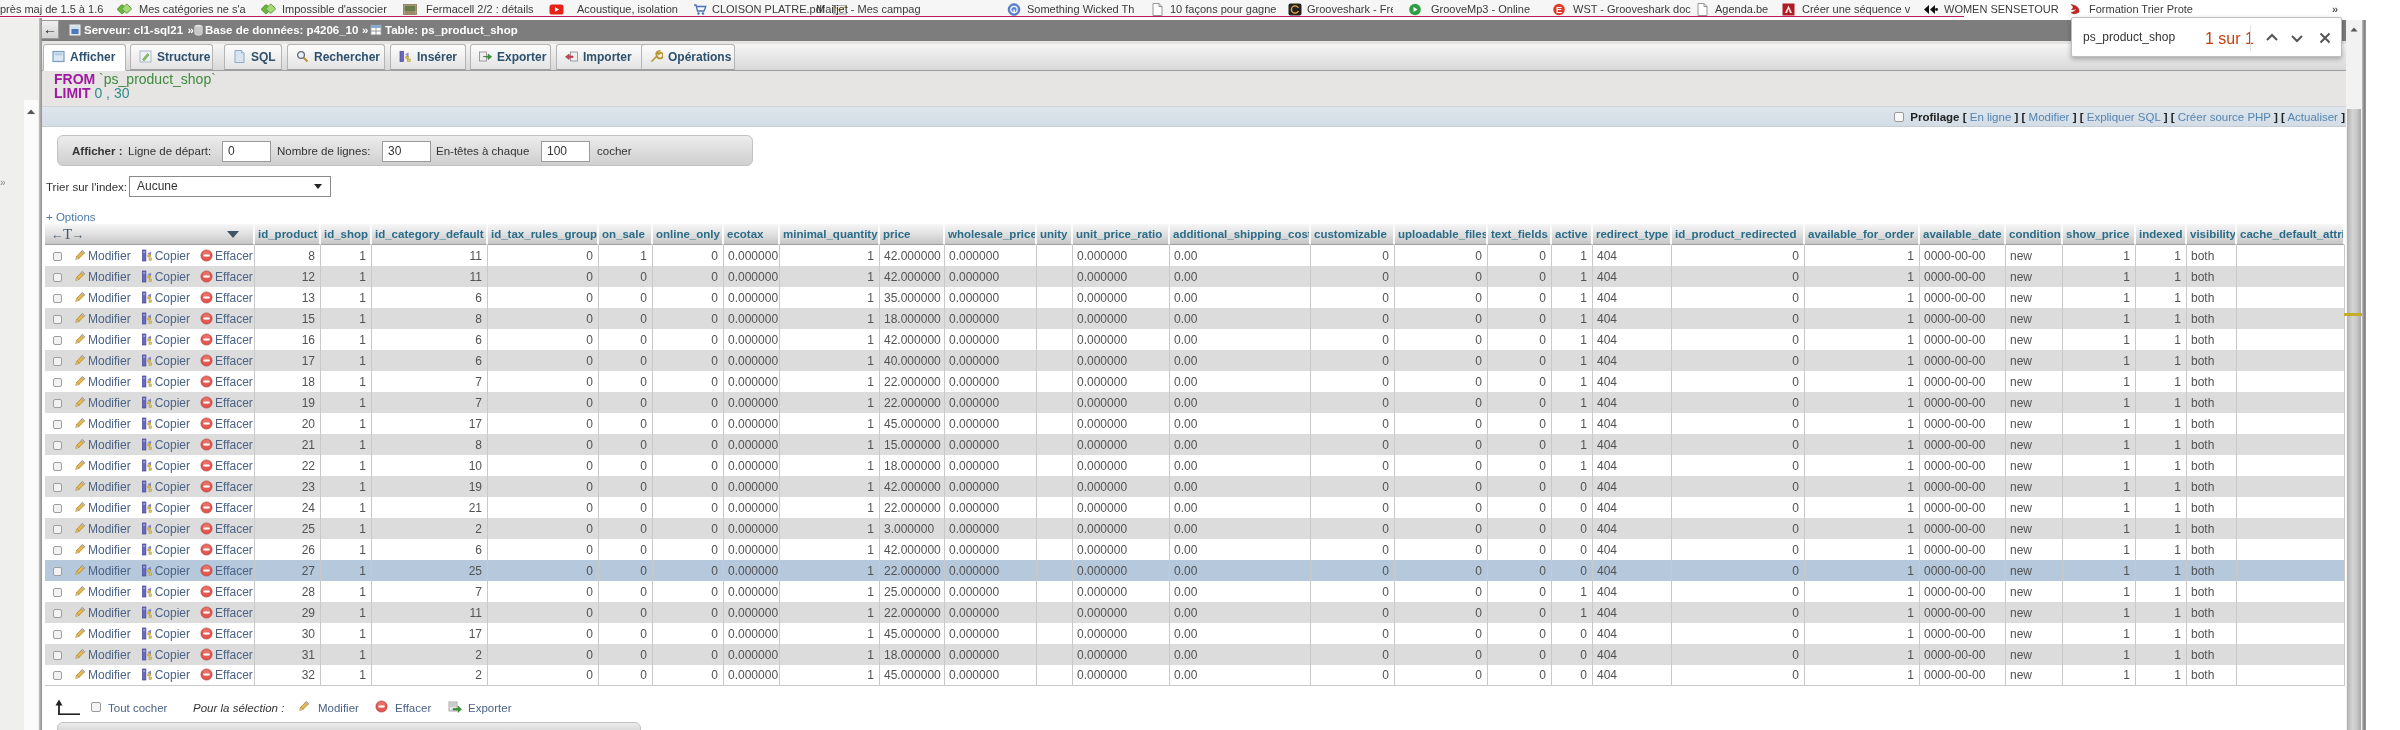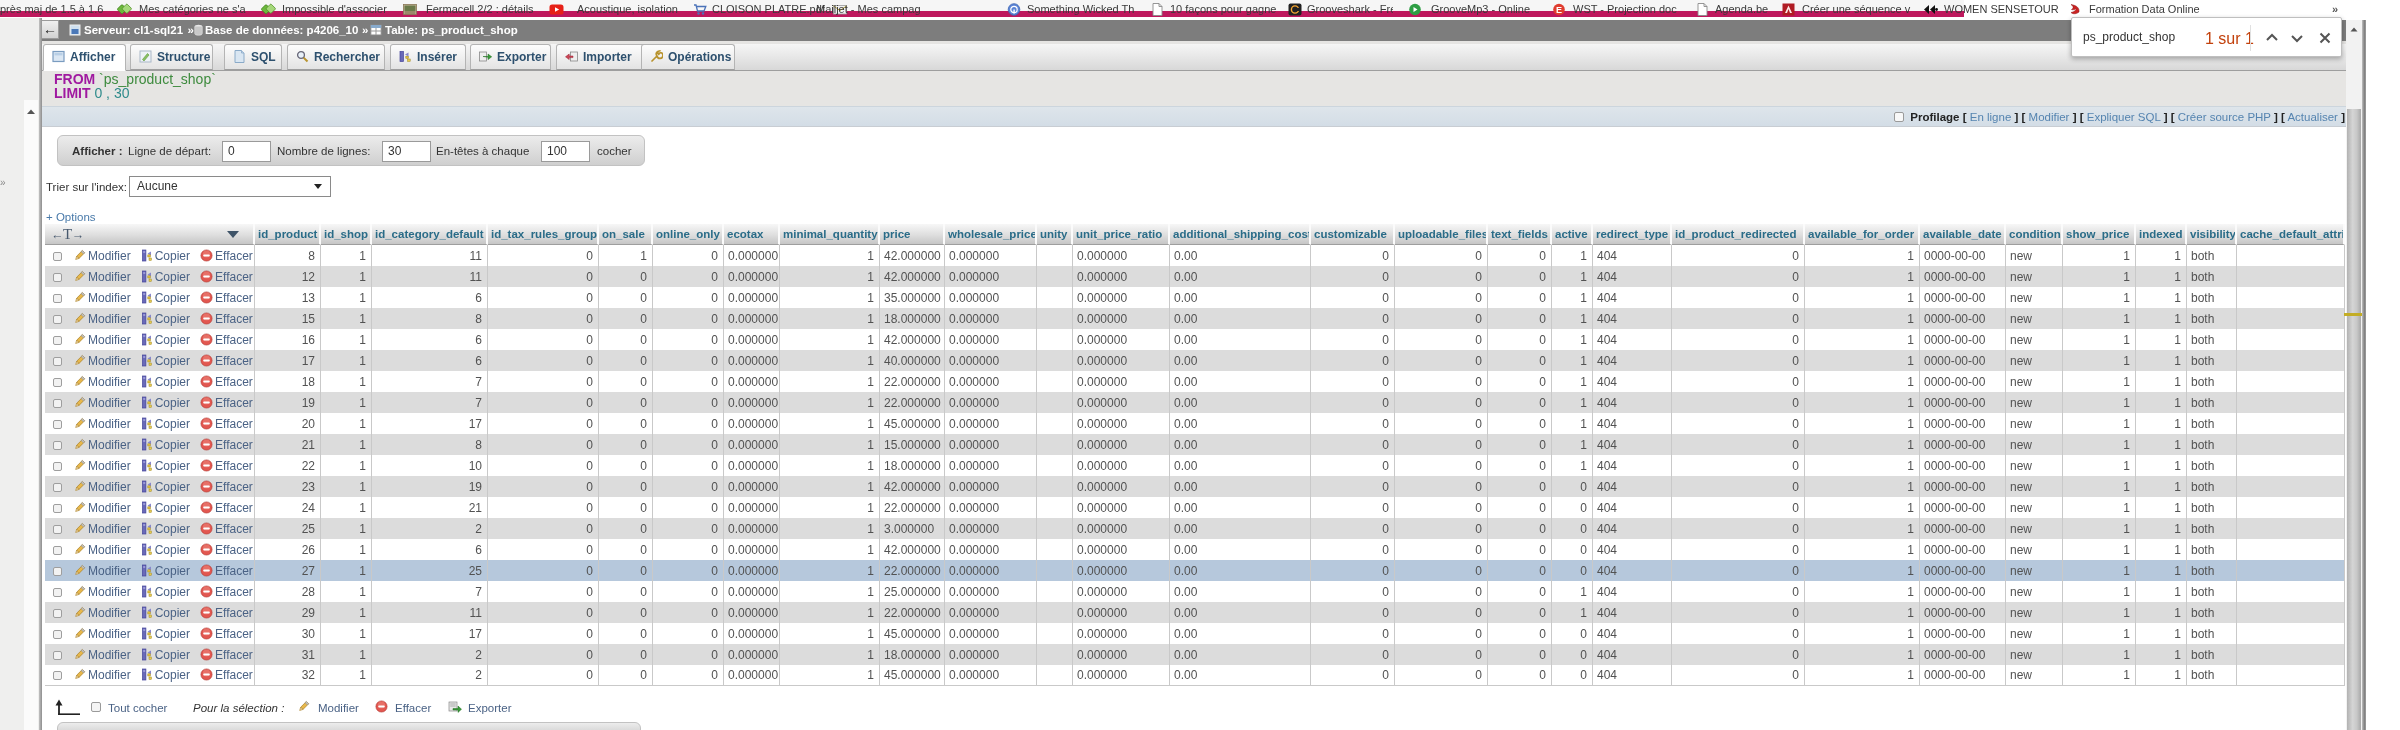--- a/index.html
+++ b/index.html
@@ -1,18 +1,18 @@
 <!DOCTYPE html>
 <html><head><meta charset="utf-8"><style>
 *{margin:0;padding:0;box-sizing:border-box}
 html,body{width:2400px;height:730px;overflow:hidden;background:#fff;
 font-family:"Liberation Sans",sans-serif}
 .abs{position:absolute}
 
-#bkbar{left:0;top:0;width:1964px;height:17px;background:#f6f6f6;border-bottom:6px solid #be185d}
+#bkbar{left:0;top:0;width:1964px;height:17px;background:#f6f6f6;border-bottom:1px solid #be185d}
 #bkbar .bk{position:absolute;top:2.5px;font-size:11px;color:#3a3a3a;white-space:nowrap}
 #bkbar .fi{position:absolute;top:2px;width:14px;height:13px}
 
 #lpanel{left:0;top:18px;width:39px;height:712px;background:#efefee}
 #lscroll{left:24px;top:100px;width:14px;height:630px;background:#fbfbfb}
 #lsb-up{left:25px;top:106px;width:12px;height:12px}
 #lborder{left:39px;top:18px;width:3px;height:712px;background:linear-gradient(to right,#c2c2c2,#8e8e8e)}
 #ltxt{left:0px;top:177px;width:10px;color:#888;font-size:10px}
 
 #tbar{left:42px;top:20px;width:2320px;height:21px;background:#7d7d7d}
@@ -28,21 +28,21 @@
 .sqlline{position:absolute;font-size:14px;white-space:nowrap;color:#333}
 .kw{color:#a019a0;font-weight:bold}
 .idq{color:#3e8b3e}
 .num{color:#2e8b8b}
 
 #band{left:42px;top:106px;width:2304px;height:21px;background:linear-gradient(#dee5eb,#d3dde6);border-top:1px solid #ccd5dd;border-bottom:1px solid #c8cdd3}
 #band .in{position:absolute;right:1px;top:4px;font-size:11.5px;color:#222;white-space:nowrap}
 #band a{color:#5584b0;text-decoration:none}
 
 .fbox{background:linear-gradient(#ececec,#cfcfcf);border:1px solid #c2c2c2;border-radius:6px}
-#fs1{left:57px;top:135px;width:588px;height:31px}
+#fs1{left:57px;top:135px;width:696px;height:31px}
 #fs1 .in{position:absolute;top:9px;font-size:11.5px;color:#333;white-space:nowrap}
 .inp{position:absolute;top:4.5px;height:21px;background:#fff;border:1px solid #9a9a9a;font-size:12px;color:#333;padding-left:5px;line-height:19px}
 #fs2{left:57px;top:722px;width:584px;height:14px;border-radius:6px 6px 0 0}
 
 #sortlbl{left:46px;top:181px;font-size:11.5px;color:#333}
 #sortsel{left:129px;top:175.5px;width:202px;height:21px;background:#fff;border:1.5px solid #8a8a8a;font-size:12px;color:#333;line-height:18px}
 #sortsel .v{margin-left:7px}
 #sortsel .d{position:absolute;right:8px;top:7px;width:0;height:0;border-left:4px solid transparent;border-right:4px solid transparent;border-top:5px solid #222}
 #optlink{left:46px;top:211px;font-size:11.5px;color:#4879a9}
 
@@ -133,41 +133,41 @@
     <span class="bk" style="left:1307px;width:86px;overflow:hidden">Grooveshark - Free M</span>
     <span class="fi" style="left:1408px"><svg width="14" height="13" viewBox="0 0 14 13">
         <circle cx="7" cy="6.5" r="5.8" fill="#2e9e44"></circle>
         <path d="M5.5 4 L9.5 6.5 L5.5 9 Z" fill="#fff"></path>
       </svg></span>
     <span class="bk" style="left:1431px">GrooveMp3 - Online</span>
     <span class="fi" style="left:1552px"><svg width="14" height="13" viewBox="0 0 14 13">
         <circle cx="7" cy="6.5" r="5.8" fill="#e03c2e"></circle>
         <text x="7" y="9.6" font-size="9" font-family="Liberation Sans" font-weight="bold" fill="#fff" text-anchor="middle">E</text>
       </svg></span>
-    <span class="bk" style="left:1573px">WST - Projection doc</span>
+    <span class="bk" style="left:1573px">WST - Grooveshark doc</span>
     <span class="fi" style="left:1697px"><svg width="11" height="13" viewBox="0 0 11 13">
         <path d="M1 0.5 H7 L10 3.5 V12.5 H1 Z" fill="#fff" stroke="#8a8a8a" stroke-width="0.9"></path>
         <path d="M7 0.5 L7 3.5 L10 3.5" fill="none" stroke="#8a8a8a" stroke-width="0.9"></path>
       </svg></span>
     <span class="bk" style="left:1715px">Agenda.be</span>
     <span class="fi" style="left:1782px"><svg width="13" height="13" viewBox="0 0 13 13">
         <rect x="0.5" y="0.5" width="12" height="12" fill="#b01c24"></rect>
         <path d="M3 10 L6.5 2.5 L10 10 L8 10 L6.5 6 L5 10 Z" fill="#fce8e6"></path>
       </svg></span>
     <span class="bk" style="left:1802px">Créer une séquence v</span>
     <span class="fi" style="left:1921px"><svg width="17" height="13" viewBox="0 0 17 13">
         <path d="M8 2 L3 6.5 L8 11 Z" fill="#111"></path>
         <path d="M14 2 L9 6.5 L14 11 Z" fill="#111"></path>
         <circle cx="15.5" cy="6.5" r="1.4" fill="#111"></circle>
       </svg></span>
     <span class="bk" style="left:1944px">WOMEN SENSETOUR</span>
     <span class="fi" style="left:2068px"><svg width="14" height="13" viewBox="0 0 14 13">
         <path d="M3 1.5 C9 2.5 11.5 5 11 9 C8 11.5 4.5 11 3 9.5 C6 9 8 7.5 8.3 5.5 C6.5 6.8 4.8 7 3.5 6.5 C5.5 5.5 6 3.5 3 1.5 Z" fill="#cc2222" stroke="#881111" stroke-width="0.5"></path>
       </svg></span>
-    <span class="bk" style="left:2089px">Formation Data Online</span>
+    <span class="bk" style="left:2089px">Formation Trier Prote</span>
     <span class="bk" style="left:2332px;color:#555;font-weight:bold">»</span>
   </div>
 <div class="abs" id="lpanel"></div>
 <div class="abs" id="lscroll"></div>
 <svg class="abs" id="lsb-up" viewBox="0 0 12 12">
     <path d="M2 8 L6 3.5 L10 8 Z" fill="#555"></path>
   </svg>
 <div class="abs" id="ltxt">»</div>
 <div class="abs" id="lborder"></div>
 <div class="abs" id="tbar">

